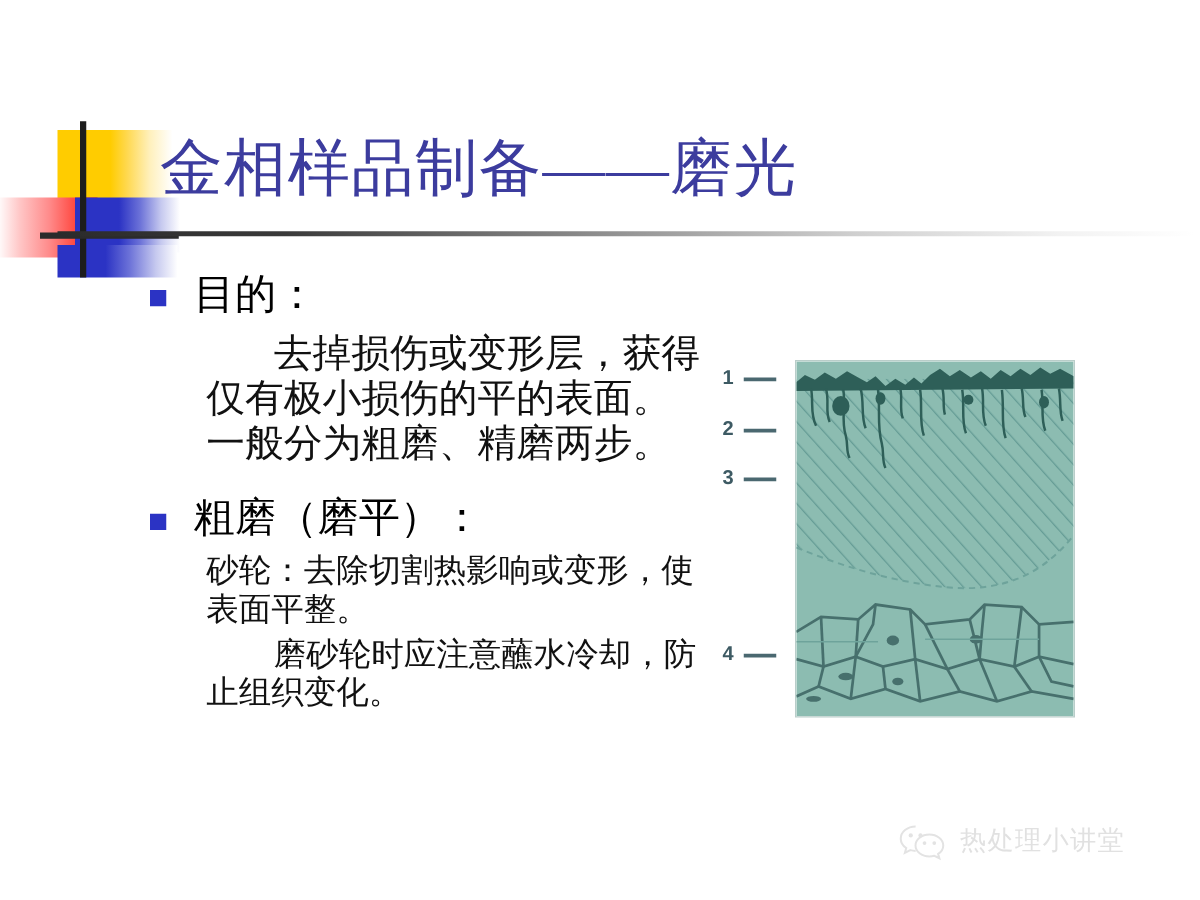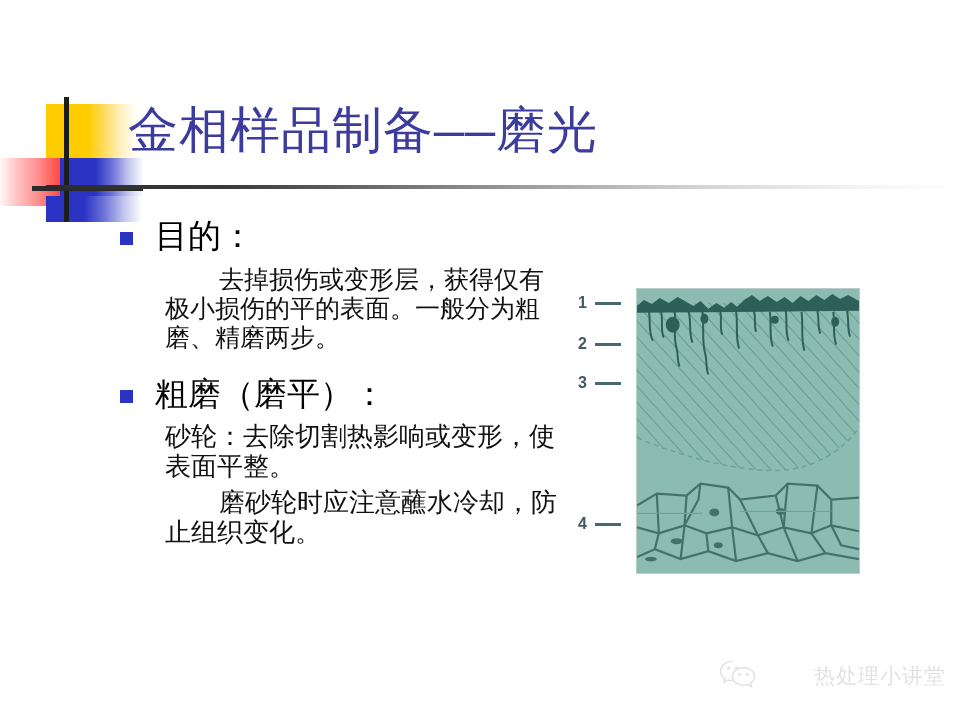--- a/index.html
+++ b/index.html
@@ -68,21 +68,21 @@
   
   #title {
     position: absolute;
     left: 128px;
     top: 108px;
     font-size: 50px;
     line-height: 1.05;
     color: #3c3c9e;
     letter-spacing: 1px;
     white-space: nowrap;
-    font-family: Liberation Mono, monospace;
+    font-family: Liberation Serif, serif;
   }
   #title-rule {
     position: absolute;
     left: 46px;
     top: 185px;
     width: 910px;
     height: 4px;
     background: linear-gradient(to right,
       #2b2b2b 0%, #3a3a3a 20%, #8f8f8f 48%, #cfcfcf 70%, #f2f2f2 88%, #ffffff 100%);
   }
@@ -110,21 +110,21 @@
     flex: 0 0 auto;
   }
   .bullet-title {
     font-size: 33px;
     line-height: 1.25;
     color: #000000;
     white-space: nowrap;
   }
 
   .para {
-    font-size: 25px;
+    font-size: 31px;
     line-height: 1.16;
     color: #111111;
     margin: 4px 0 0 45px;
     text-indent: 54px;
     width: 400px;
   }
   .para.no-indent { text-indent: 0; }
 
   #block-1 .para { margin-top: 8px; }
   #block-2 { margin-top: 22px; }
@@ -177,23 +177,22 @@
     overflow: hidden;
   }
   #fig-canvas svg { display: block; width: 100%; height: 100%; }
 
   
   #footer {
     position: absolute;
     left: 718px;
     top: 658px;
     display: flex;
-    align-items: center;
+    align-items: flex-start;
     opacity: 0.62;
-    gap: 46px;
   }
   #footer .wx-icon { margin-right: 10px; }
   #footer .wx-text {
     font-size: 21px;
     color: #cfcfcf;
     font-family: "Liberation Sans", "DejaVu Sans", sans-serif;
     letter-spacing: 1px;
   }
 </style>
 </head>

